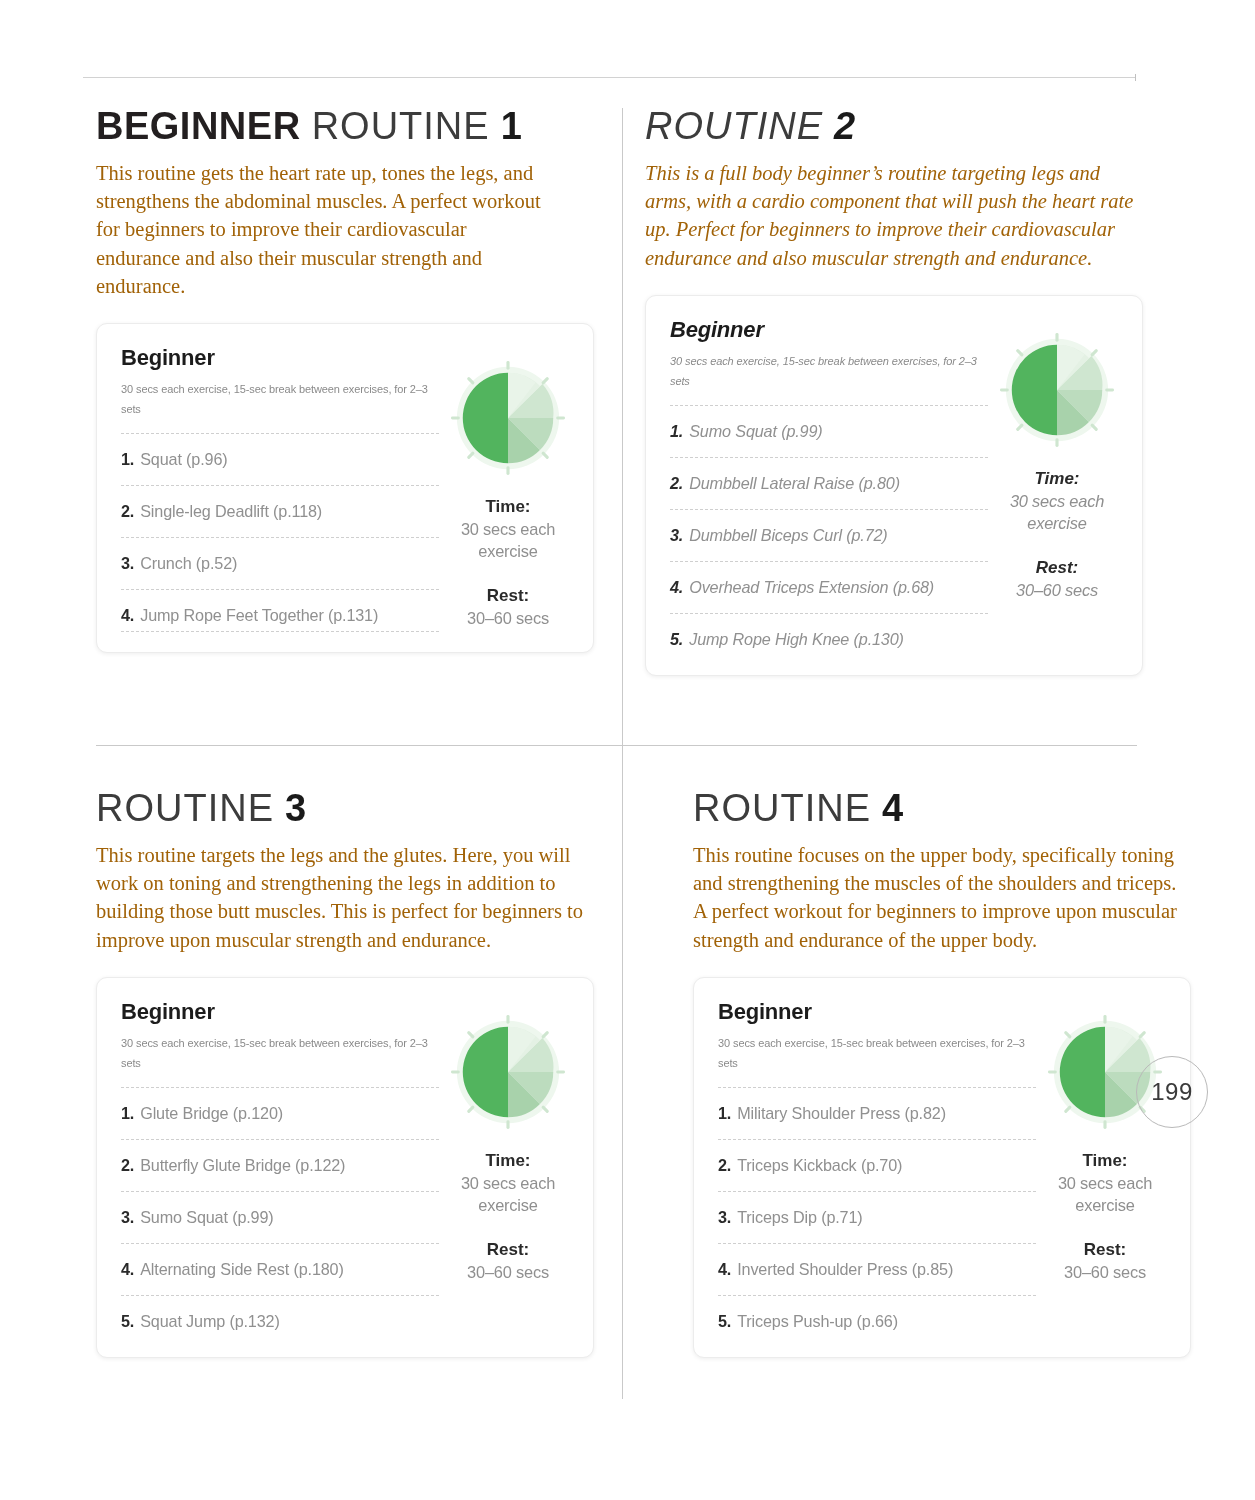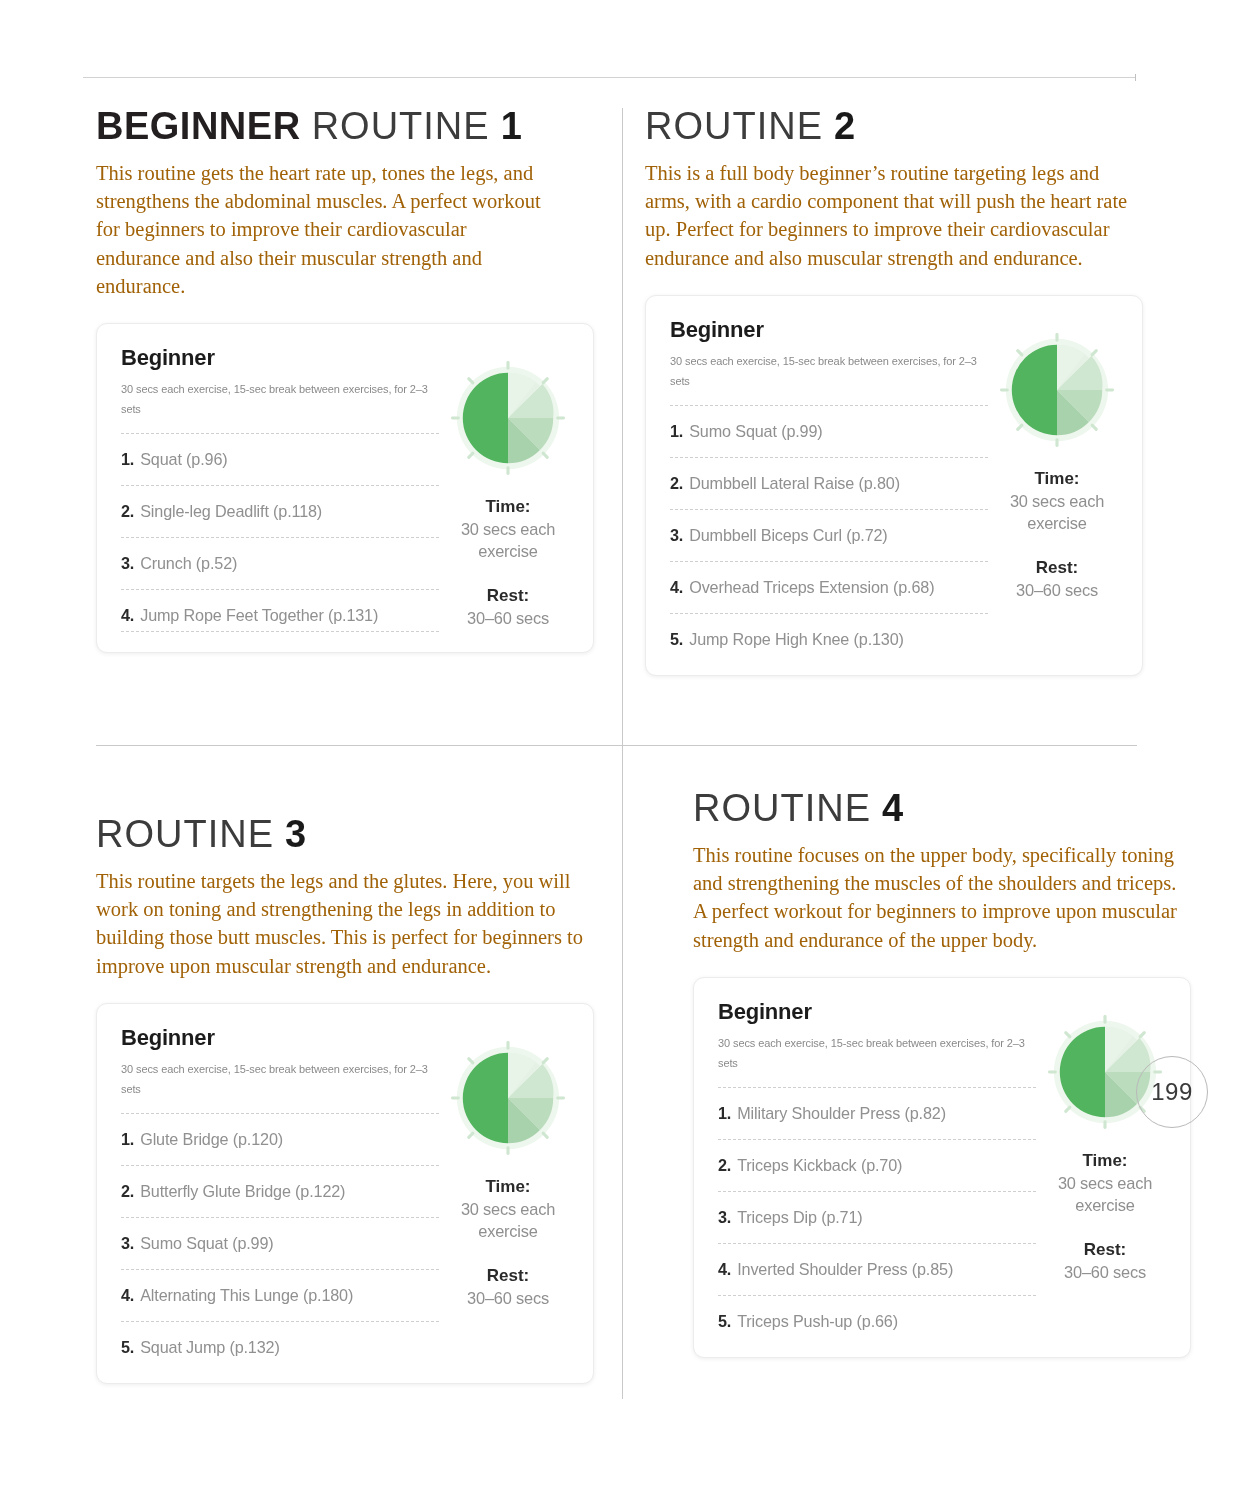--- a/index.html
+++ b/index.html
@@ -59,22 +59,22 @@
     height: 1291px;
     background: #c9c9c9;
   }
 
   
   .routine {
     position: absolute;
     width: 500px;
   }
   .r1 { left: 96px;  top: 104px; }
-  .r2 { left: 645px; top: 104px; }
-  .r3 { left: 96px;  top: 812px; }
+  .r2 { left: 645px; top: 104px; font-style: italic; }
+  .r3 { left: 96px;  top: 786px; }
   .r4 { left: 645px; top: 786px; padding-left: 48px; }
 
   
   .routine-title {
     font-size: 38px;
     line-height: 44px;
     letter-spacing: 0.5px;
     white-space: nowrap;
     margin-bottom: 11px;
     color: #231f20;
@@ -362,21 +362,21 @@
           <li class="ex-item">
               <span class="ex-num">2.</span>
               <span class="ex-name">Butterfly Glute Bridge (p.122)</span>
             </li>
           <li class="ex-item">
               <span class="ex-num">3.</span>
               <span class="ex-name">Sumo Squat (p.99)</span>
             </li>
           <li class="ex-item">
               <span class="ex-num">4.</span>
-              <span class="ex-name">Alternating This Lunge (p.180)</span>
+              <span class="ex-name">Alternating Side Rest (p.180)</span>
             </li>
           <li class="ex-item">
               <span class="ex-num">5.</span>
               <span class="ex-name">Squat Jump (p.132)</span>
             </li>
         </ul>
       </div>
       <div class="card-right">
         <svg class="pie-icon" viewBox="0 0 120 120">
           <g>

